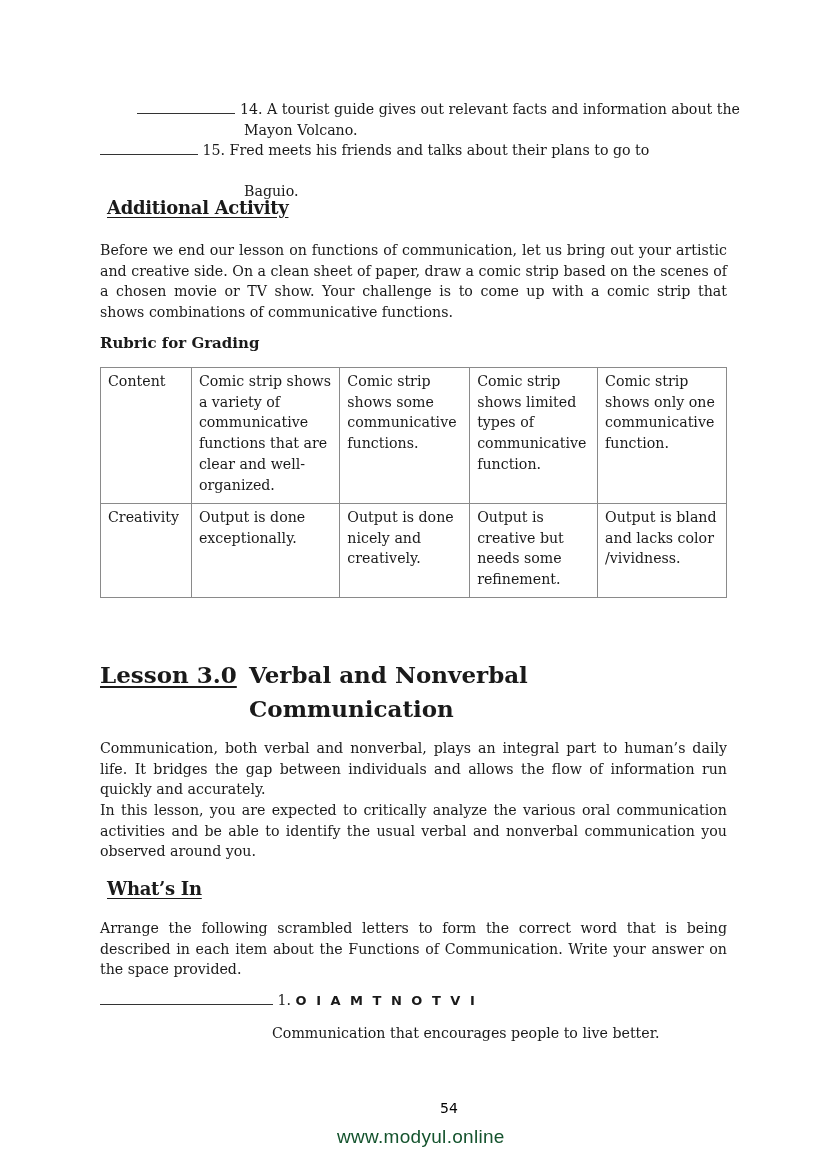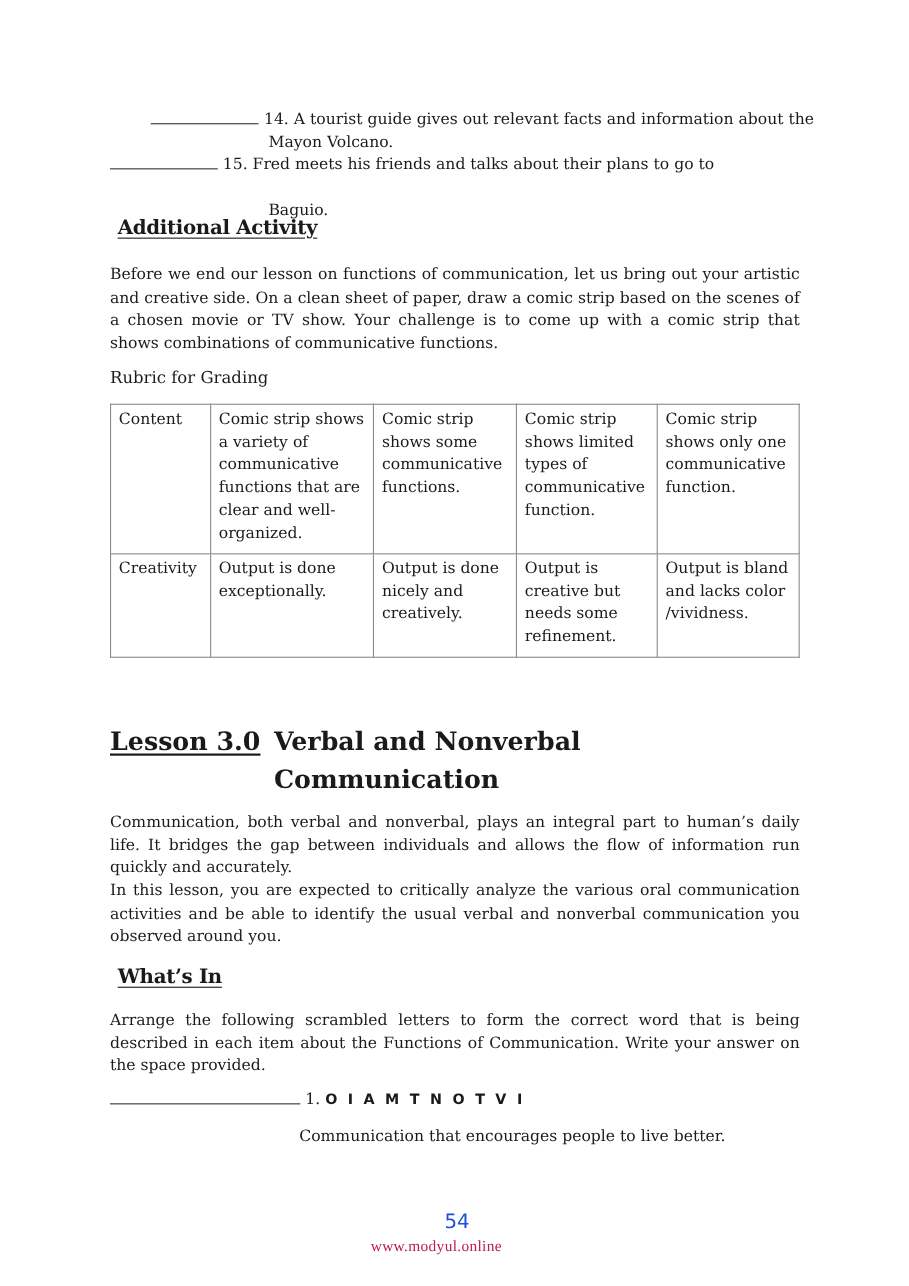--- a/index.html
+++ b/index.html
@@ -3,29 +3,29 @@
 <meta charset="utf-8">
 <style>
   html, body { margin:0; padding:0; background:#ffffff; }
   body { width:826px; height:1169px; position:relative; overflow:hidden;
          font-family:"DejaVu Serif", "Liberation Serif", serif; color:#1a1a1a; }
   .abs { position:absolute; }
   .txt { font-size:14.2px; line-height:20.7px; }
   .justify { text-align:justify; text-align-last:left; }
   .blank { display:inline-block; border-bottom:1px solid #333; height:12px; vertical-align:baseline; }
   .h2 { font-family:"DejaVu Serif", serif; font-weight:bold; font-size:18px; text-decoration:underline; text-underline-offset:3px; letter-spacing:-0.3px; }
-  .h3 { font-family:"DejaVu Serif", serif; font-weight:normal; font-size:15px; }
+  .h3 { font-family:"DejaVu Serif", serif; font-weight:bold; font-size:15px; }
   table.rubric { border-collapse:collapse; position:absolute; left:100px; top:367px; width:627px; }
   table.rubric td { border:1px solid #8a8a8a; vertical-align:top; padding:3px 7px 6px 7px;
                     font-size:14.2px; line-height:20.7px; }
   .lesson { font-family:"DejaVu Serif", serif; font-weight:bold; font-size:23px; line-height:34px; }
   .lesson-num { text-decoration:underline; text-underline-offset:3px; }
   .scr { font-weight:bold; letter-spacing:2.5px; font-family:"DejaVu Sans", sans-serif; font-size:13px; }
-  .pageno { font-family:"DejaVu Sans", sans-serif; font-size:18px; color:#1d4ed8; }
-  .watermark { font-family:Liberation Serif, serif; font-size:14px; color:#be185d; letter-spacing:0.3px; }
+  .pageno { font-family:"DejaVu Sans", sans-serif; font-size:14px; color:#000000;margin-left:36px; }
+  .watermark { font-family:Liberation Sans, sans-serif; font-size:19px; color:#14532d; letter-spacing:0.3px; }
 </style>
 </head>
 <body>
 
 <div class="abs txt" style="left:100px; top:99px; width:640px;text-align:right;">
   <span class="blank" style="width:98px;"></span>
   <span>14.</span>
   <span>A tourist guide gives out relevant facts and information about the</span>
 </div>
 <div class="abs txt" style="left:244px; top:120px;">Mayon Volcano.</div>

